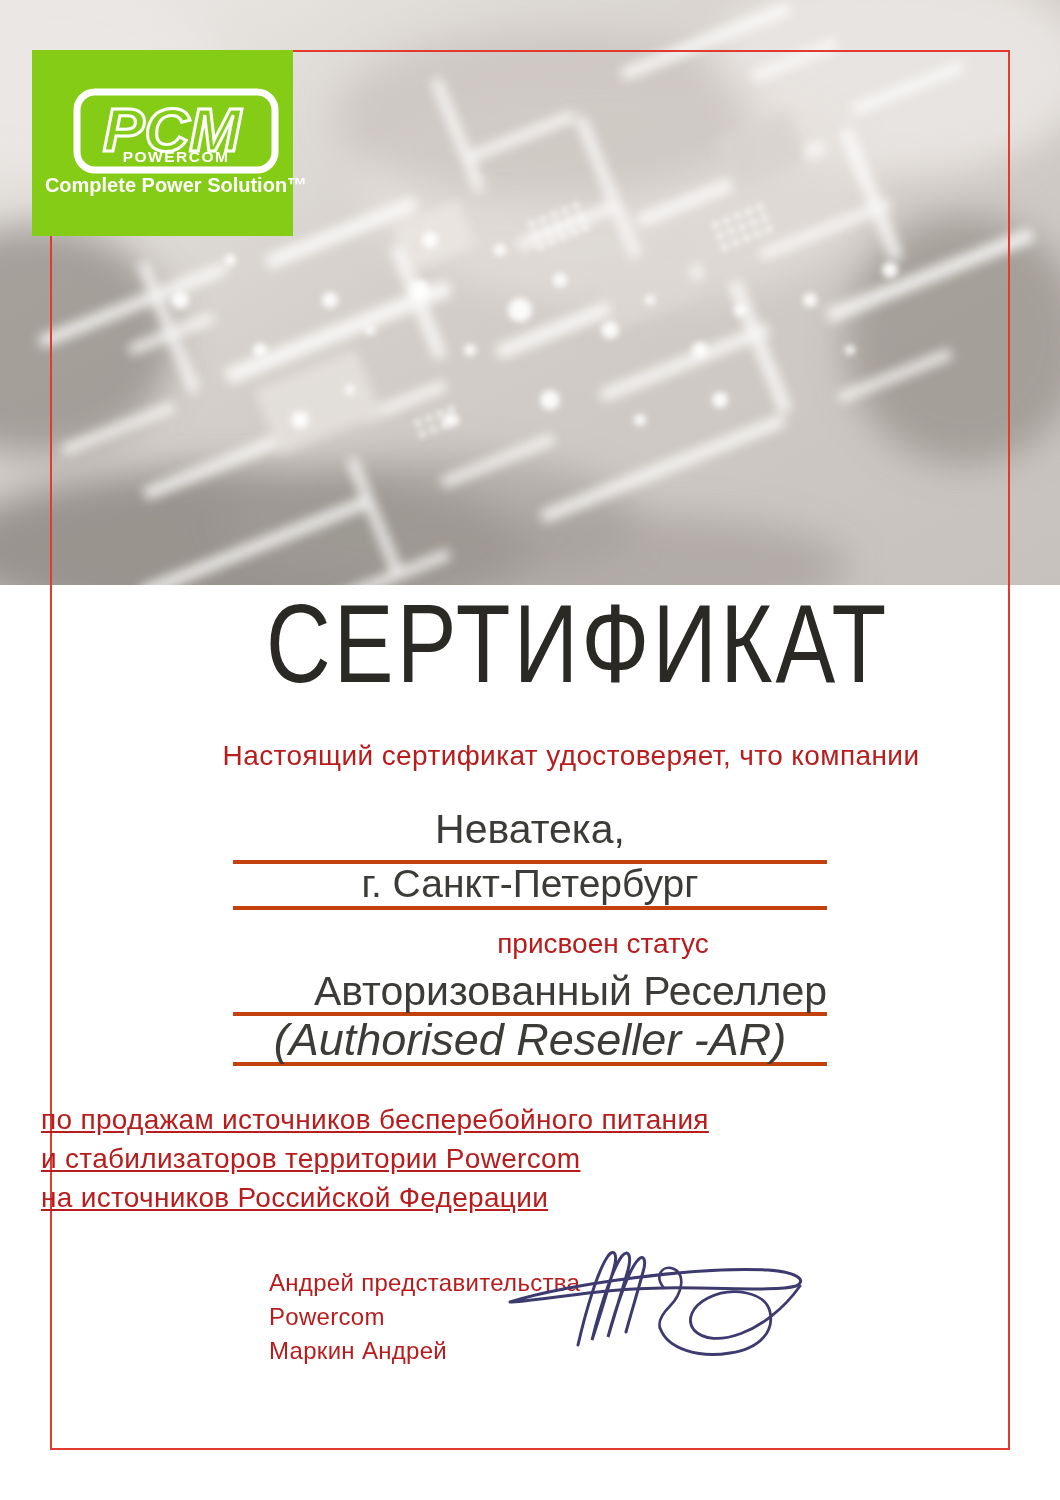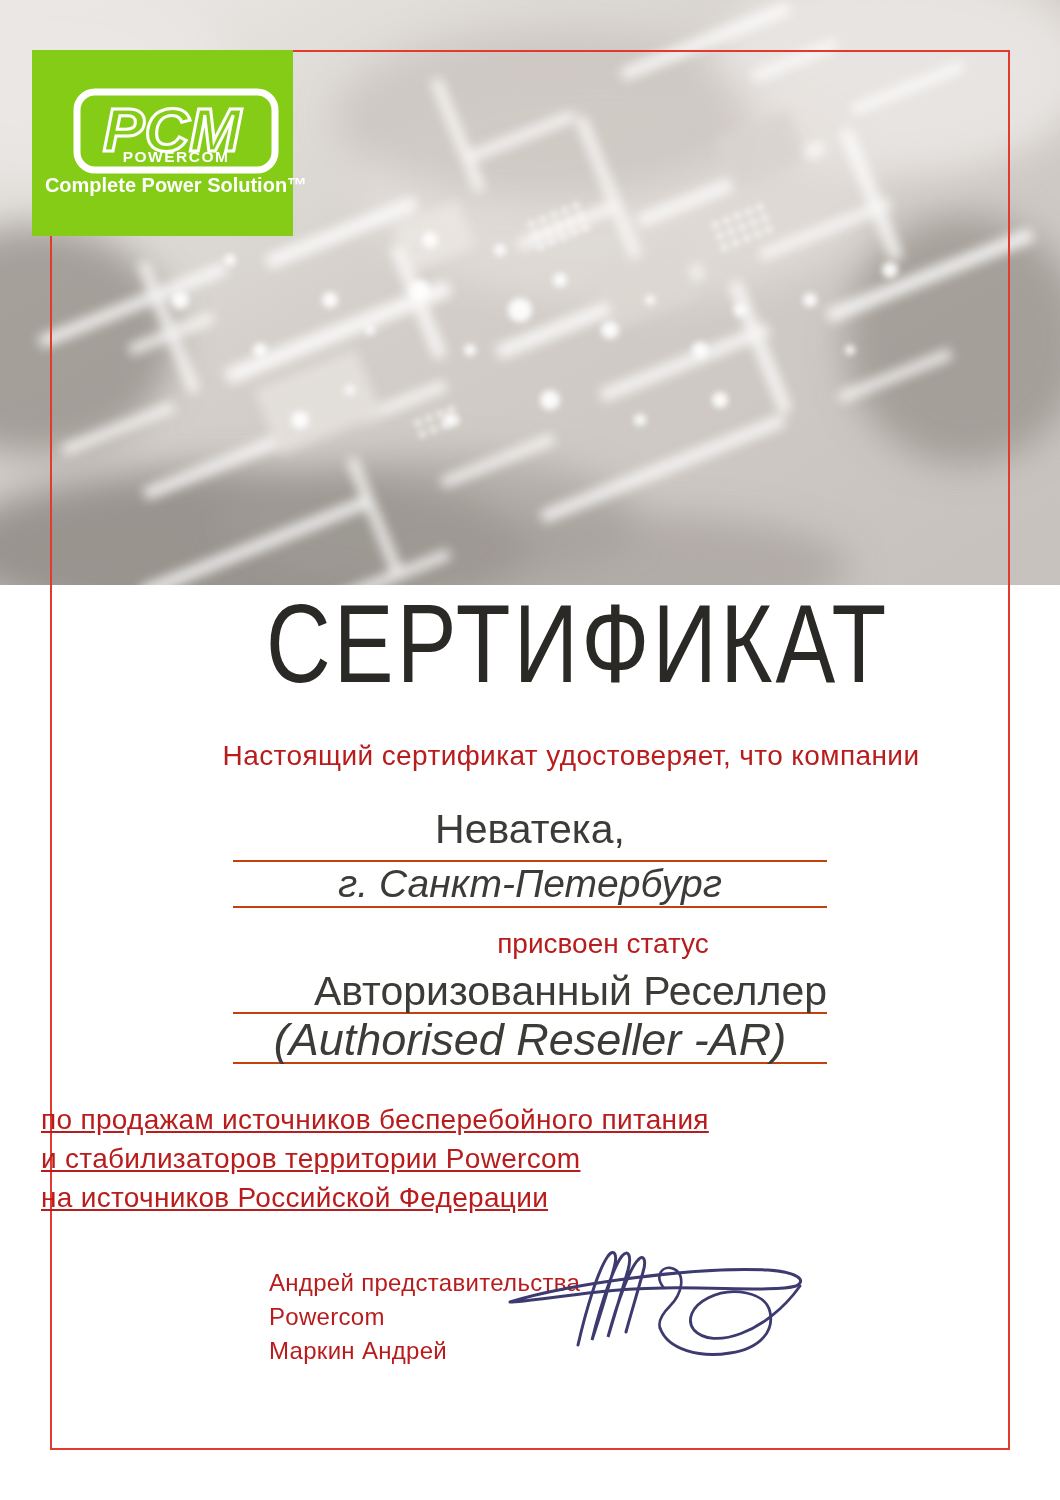--- a/index.html
+++ b/index.html
@@ -31,24 +31,24 @@
     color:#2b2926;letter-spacing:4px;transform:scaleX(0.8);
     transform-origin:center top;white-space:nowrap;
   }
   .muted{color:#b91c1c;margin-left:41px;}
   .intro{
     position:absolute;left:0;top:740px;width:100%;text-align:center;
     font-size:28px;letter-spacing:0.4px;
   }
   .field{
     position:absolute;left:233px;width:594px;text-align:center;
-    border-bottom:2px solid #c2410c;color:#3d3b38;white-space:nowrap;
+    border-bottom:4px solid #c2410c;color:#3d3b38;white-space:nowrap;
   }
   .f-name{top:806px;height:54px;font-size:41px;}
-  .f-city{top:862px;height:44px;font-size:39px;font-style:italic;}
+  .f-city{top:862px;height:44px;font-size:39px;}
   .status-label{
     position:absolute;left:0;top:928px;width:100%;text-align:center;font-size:28px;padding-left:32px;
   }
   .f-status-ru{top:968px;height:44px;font-size:41px;text-align:right;}
   .f-status-en{top:1014px;height:48px;font-size:45px;font-style:italic;}
   .scope{
     position:absolute;left:0;top:1100px;width:100%;text-align:left;
     font-size:28px;line-height:39px;letter-spacing:0.3px;text-decoration:underline;
   }
   .signer{

